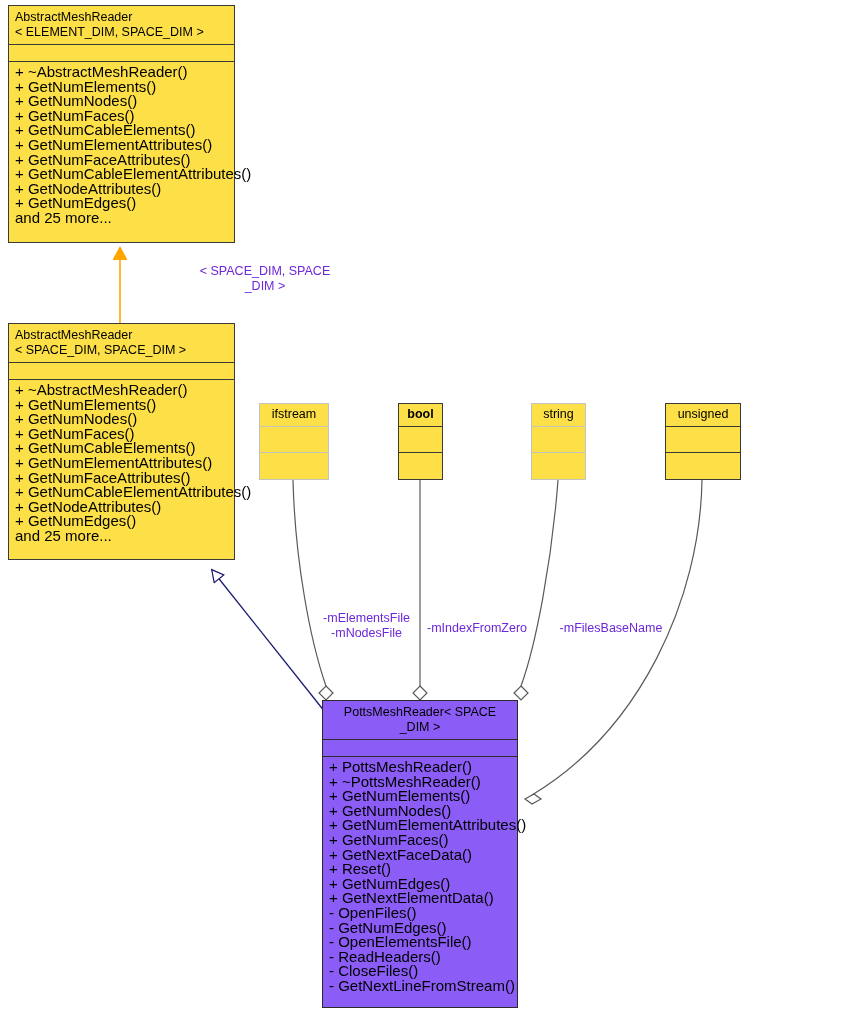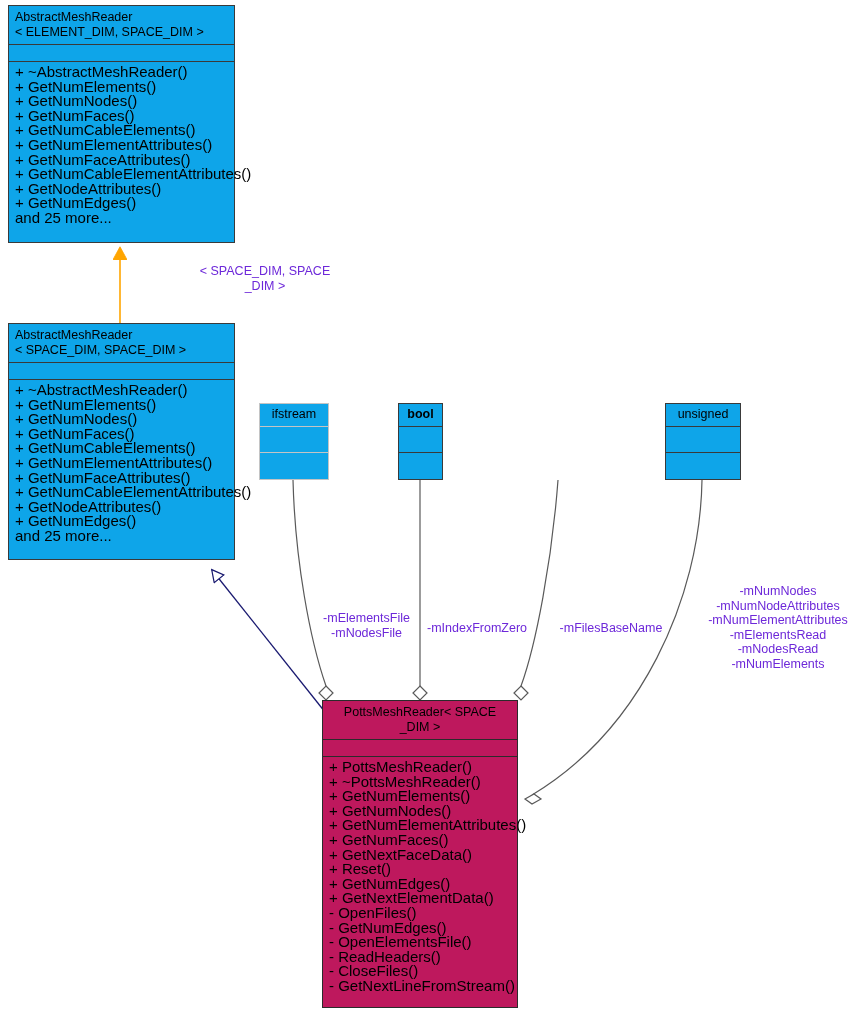--- a/index.html
+++ b/index.html
@@ -8,24 +8,24 @@
     width:853px;height:1016px;position:relative;background:#ffffff;
     font-family:"Liberation Sans","DejaVu Sans",sans-serif;
     -webkit-font-smoothing:antialiased;overflow:hidden;
   }
   #canvas{position:absolute;left:0;top:0;width:853px;height:1016px;}
   svg.edges{position:absolute;left:0;top:0;width:853px;height:1016px;pointer-events:none;}
 
   
   .umlbox{
     position:absolute;box-sizing:border-box;
-    border:1px solid #3a3a3a;background:#0ea5e9;
+    border:1px solid #3a3a3a;background:#fde047;
     display:flex;flex-direction:column;
   }
-  .umlbox.filled{background:#be185d;border-color:#2b2b2b;}
+  .umlbox.filled{background:#8b5cf6;border-color:#2b2b2b;}
   .umlbox.lightborder{border-color:#c4c4c4;}
 
   .uml-title{
     box-sizing:border-box;
     padding:4px 6px 5px 6px;
     font-size:12.5px;line-height:14.5px;color:#000;
     border-bottom:1px solid #3a3a3a;
     white-space:pre-line;
   }
   .umlbox.lightborder .uml-title{border-bottom-color:#c4c4c4;}
@@ -146,20 +146,25 @@
     <div class="uml-attrs"></div>
     <div class="uml-ops"></div>
   </div>
 
   <div class="umlbox typebox" style="left:398px;top:403px;width:45px;height:77px;font-weight:bold;">
     <div class="uml-title">bool</div>
     <div class="uml-attrs"></div>
     <div class="uml-ops"></div>
   </div>
 
+  <div class="umlbox typebox lightborder" style="left:531px;top:403px;width:55px;height:77px;">
+    <div class="uml-title">string</div>
+    <div class="uml-attrs"></div>
+    <div class="uml-ops"></div>
+  </div>
 
   <div class="umlbox typebox" style="left:665px;top:403px;width:76px;height:77px;">
     <div class="uml-title">unsigned</div>
     <div class="uml-attrs"></div>
     <div class="uml-ops"></div>
   </div>
 
   <div class="umlbox filled" style="left:322px;top:700px;width:196px;height:308px;">
     <div class="uml-title"><span>PottsMeshReader&lt; SPACE</span><br><span>_DIM &gt;</span></div>
     <div class="uml-attrs"></div>
@@ -186,20 +191,14 @@
   <div class="edgelabel center" style="left:120px;top:264px;width:290px;">&lt; SPACE_DIM, SPACE
 _DIM &gt;</div>
 
   <div class="edgelabel center" style="left:314px;top:611px;width:105px;">-mElementsFile
 -mNodesFile</div>
 
   <div class="edgelabel center" style="left:423px;top:621px;width:108px;">-mIndexFromZero</div>
 
   <div class="edgelabel center" style="left:552px;top:621px;width:118px;">-mFilesBaseName</div>
 
-  <div class="edgelabel center" style="left:705px;top:584px;width:146px;">-mNumNodes
--mNumNodeAttributes
--mNumElementAttributes
--mElementsRead
--mNodesRead
--mNumElements</div>
 
 </div>
 
 </body></html>

